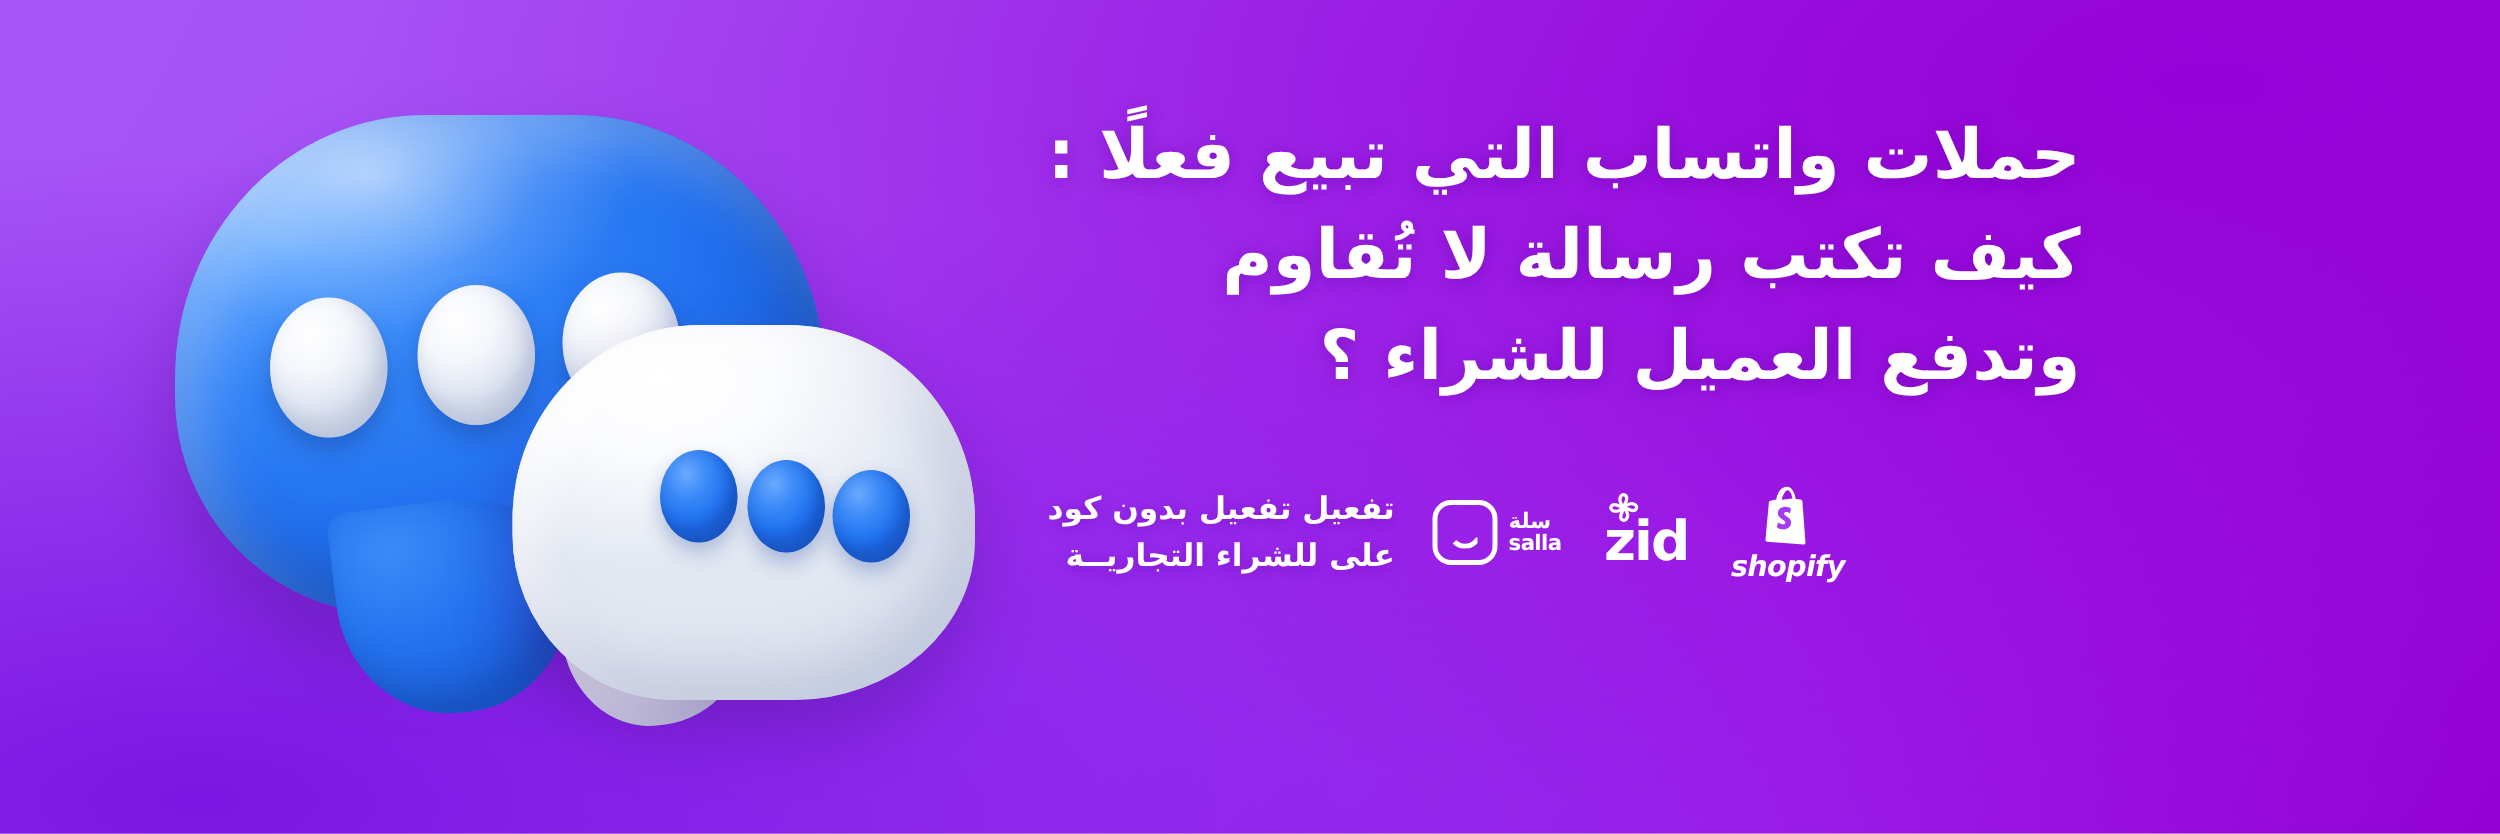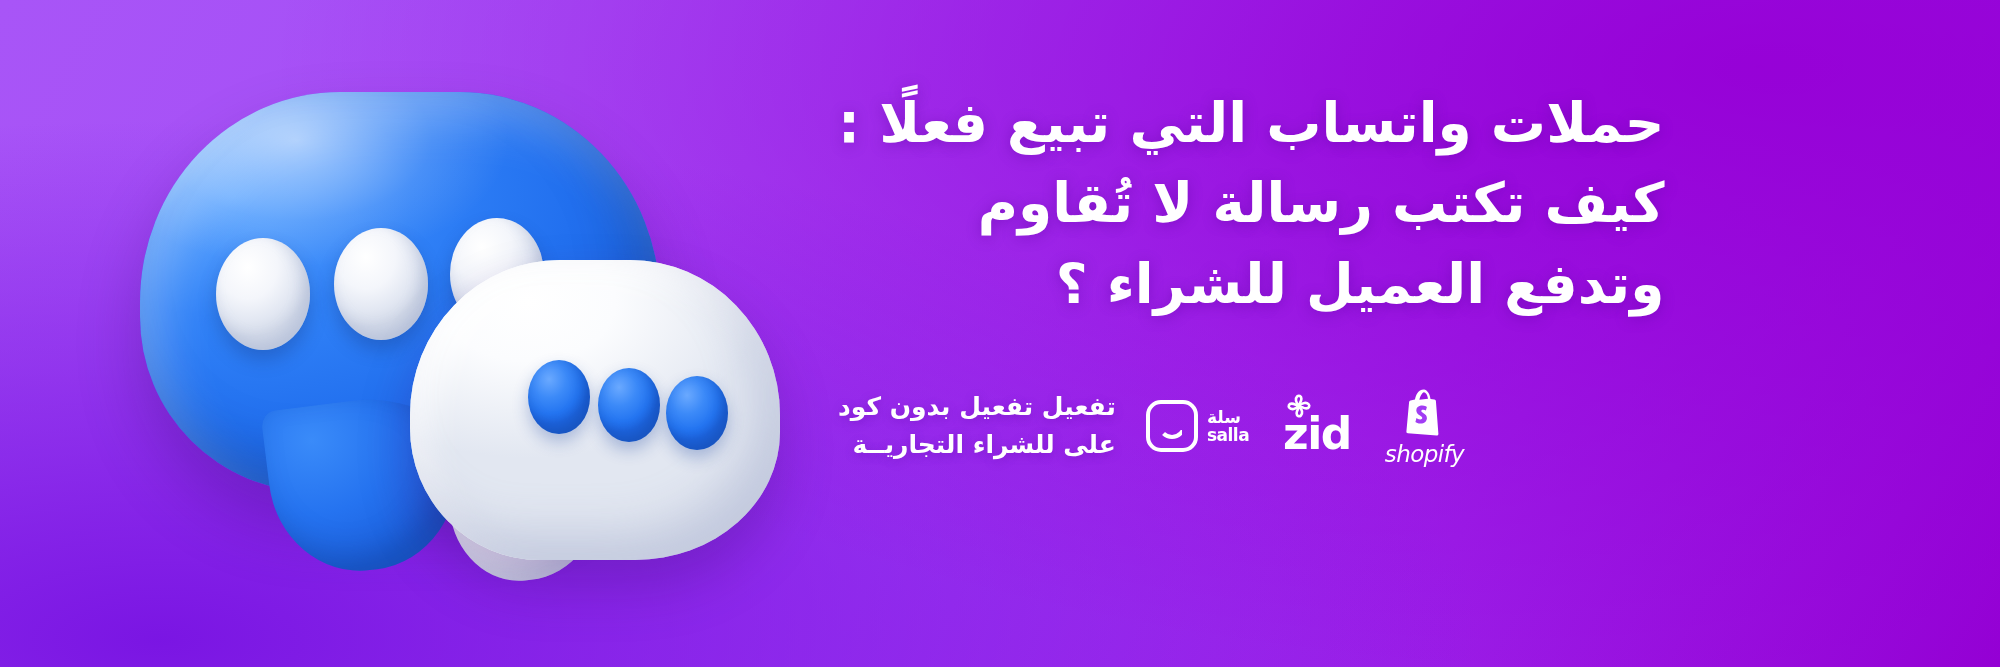--- a/index.html
+++ b/index.html
@@ -186,21 +186,21 @@
   .zid { position:relative; padding-top:14px; }
   .zid-word {
     color:#fff; font-size:44px; font-weight:bold;
     letter-spacing:-1.5px; line-height:0.9;
   }
   .zid-knot { position:absolute; left:-2px; top:-12px; }
 
   
   .shopify { display:flex; flex-direction:column; align-items:center; gap:1px; }
   .shopify-word {
-    color:#fff; font-size:23px; font-weight:normal;
+    color:#fff; font-size:23px; font-weight:bold;
     font-style:italic; letter-spacing:-0.6px;
   }
 </style>
 </head>
 <body>
 
 <div id="banner">
 
   <div id="art">
 

